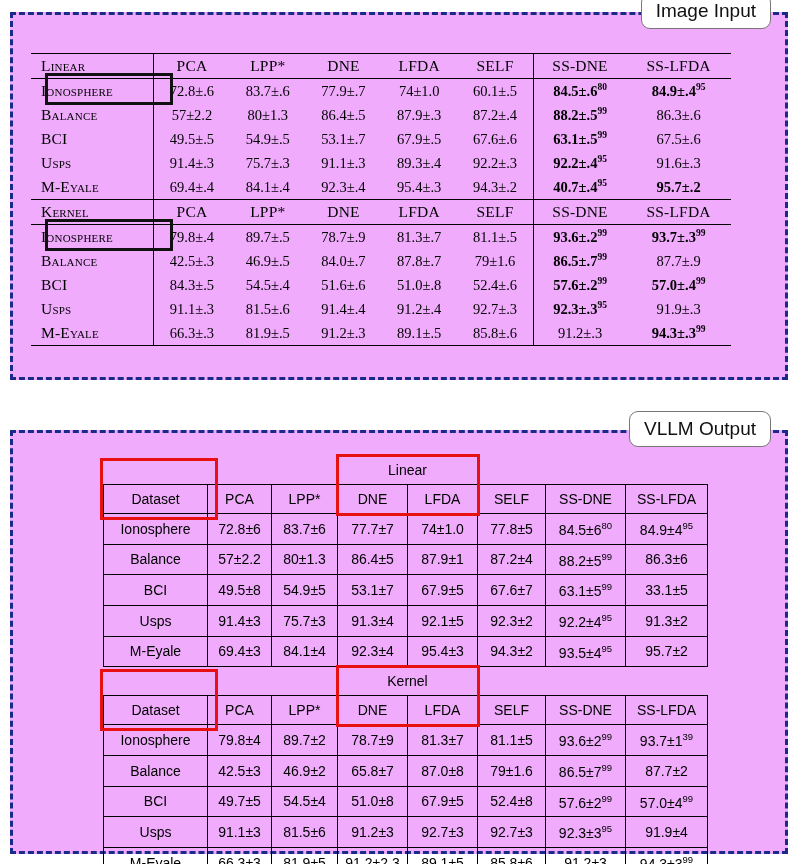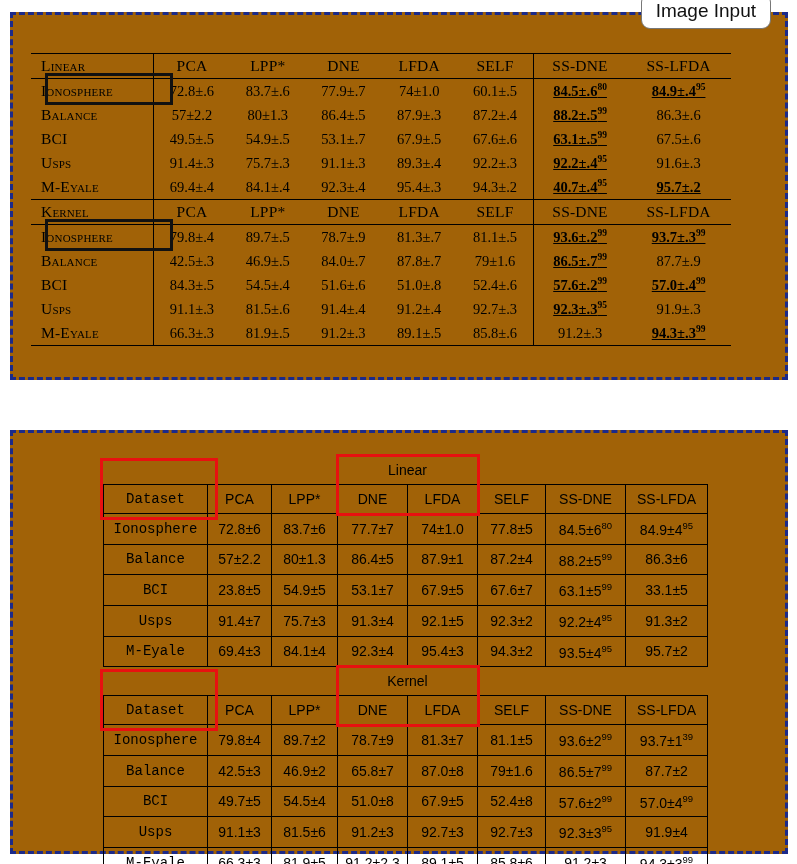--- a/index.html
+++ b/index.html
@@ -13,21 +13,21 @@
     font-family: "Liberation Sans", sans-serif;
     position: relative;
     overflow: hidden;
   }
 
   
   .panel {
     position: absolute;
     border: 3px dashed #1b2a8a;
     box-sizing: border-box;
-    background: #a16207;
+    background: #f0abfc;
   }
   #image-input-panel {
     left: 10px;
     top: 12px;
     width: 778px;
     height: 368px;
   }
   #vllm-output-panel {
     left: 10px;
     top: 430px;
@@ -81,21 +81,21 @@
   }
   .rule-top td { border-top: 1.6px solid #000; }
   .rule-bottom td { border-bottom: 1.6px solid #000; }
   .rule-thin-top td { border-top: 0.9px solid #000; }
   table.paper .vsep { border-left: 0.9px solid #000; }
   .smallcaps {
     font-variant: small-caps;
     letter-spacing: 0.2px;
     font-size: 15.5px;
   }
-  .bold { font-weight: bold; text-decoration: underline; }
+  .bold { font-weight: bold; }
   sup { font-size: 9.5px; vertical-align: super; }
 
   
   .redbox {
     position: absolute;
     border: 3px solid #111;
     box-sizing: border-box;
     pointer-events: none;
   }
   #pt-box-linear { left: 14px; top: 20px; width: 128px; height: 32px; }
@@ -116,21 +116,21 @@
     width: 600px;
     table-layout: fixed;
   }
   table.vllm td {
     border: 1px solid #000;
     text-align: center;
     padding: 6px 1px;
     white-space: nowrap;
     overflow: hidden;
   }
-  table.vllm td.rowhead { width: 104px; font-family: Liberation Mono, monospace; }
+  table.vllm td.rowhead { width: 104px; }
   table.vllm td.spanhead {
     border-left: 1px solid #000;
     border-right: 1px solid #000;
   }
   table.vllm td.blank {
     border: none;
   }
   .vllm-red {
     position: absolute;
     border: 3px solid #e81010;
@@ -268,20 +268,21 @@
             <td><span class="bold"><span>94.3±.3</span><sup>99</sup></span></td>
           </tr>
         </tbody>
     </table>
     <div class="redbox" id="pt-box-linear"></div>
     <div class="redbox" id="pt-box-kernel"></div>
   </div>
 </div>
 
 <div class="panel" id="vllm-output-panel">
+  <div class="panel-label" id="vllm-output-label">VLLM Output</div>
 
   <div id="vllm-table-wrap">
     <table class="vllm" id="vllm-table">
       <colgroup>
         <col style="width:104px">
         <col style="width:64px">
         <col style="width:66px">
         <col style="width:70px">
         <col style="width:70px">
         <col style="width:68px">
@@ -323,31 +324,31 @@
             <td><span>57±2.2</span></td>
             <td><span>80±1.3</span></td>
             <td><span>86.4±5</span></td>
             <td><span>87.9±1</span></td>
             <td><span>87.2±4</span></td>
             <td><span>88.2±5</span><sup>99</sup></td>
             <td><span>86.3±6</span></td>
           </tr>
           <tr>
             <td class="rowhead">BCI</td>
-            <td><span>23.8±5</span></td>
+            <td><span>49.5±8</span></td>
             <td><span>54.9±5</span></td>
             <td><span>53.1±7</span></td>
             <td><span>67.9±5</span></td>
             <td><span>67.6±7</span></td>
             <td><span>63.1±5</span><sup>99</sup></td>
             <td><span>33.1±5</span></td>
           </tr>
           <tr>
             <td class="rowhead">Usps</td>
-            <td><span>91.4±7</span></td>
+            <td><span>91.4±3</span></td>
             <td><span>75.7±3</span></td>
             <td><span>91.3±4</span></td>
             <td><span>92.1±5</span></td>
             <td><span>92.3±2</span></td>
             <td><span>92.2±4</span><sup>95</sup></td>
             <td><span>91.3±2</span></td>
           </tr>
           <tr>
             <td class="rowhead">M-Eyale</td>
             <td><span>69.4±3</span></td>

